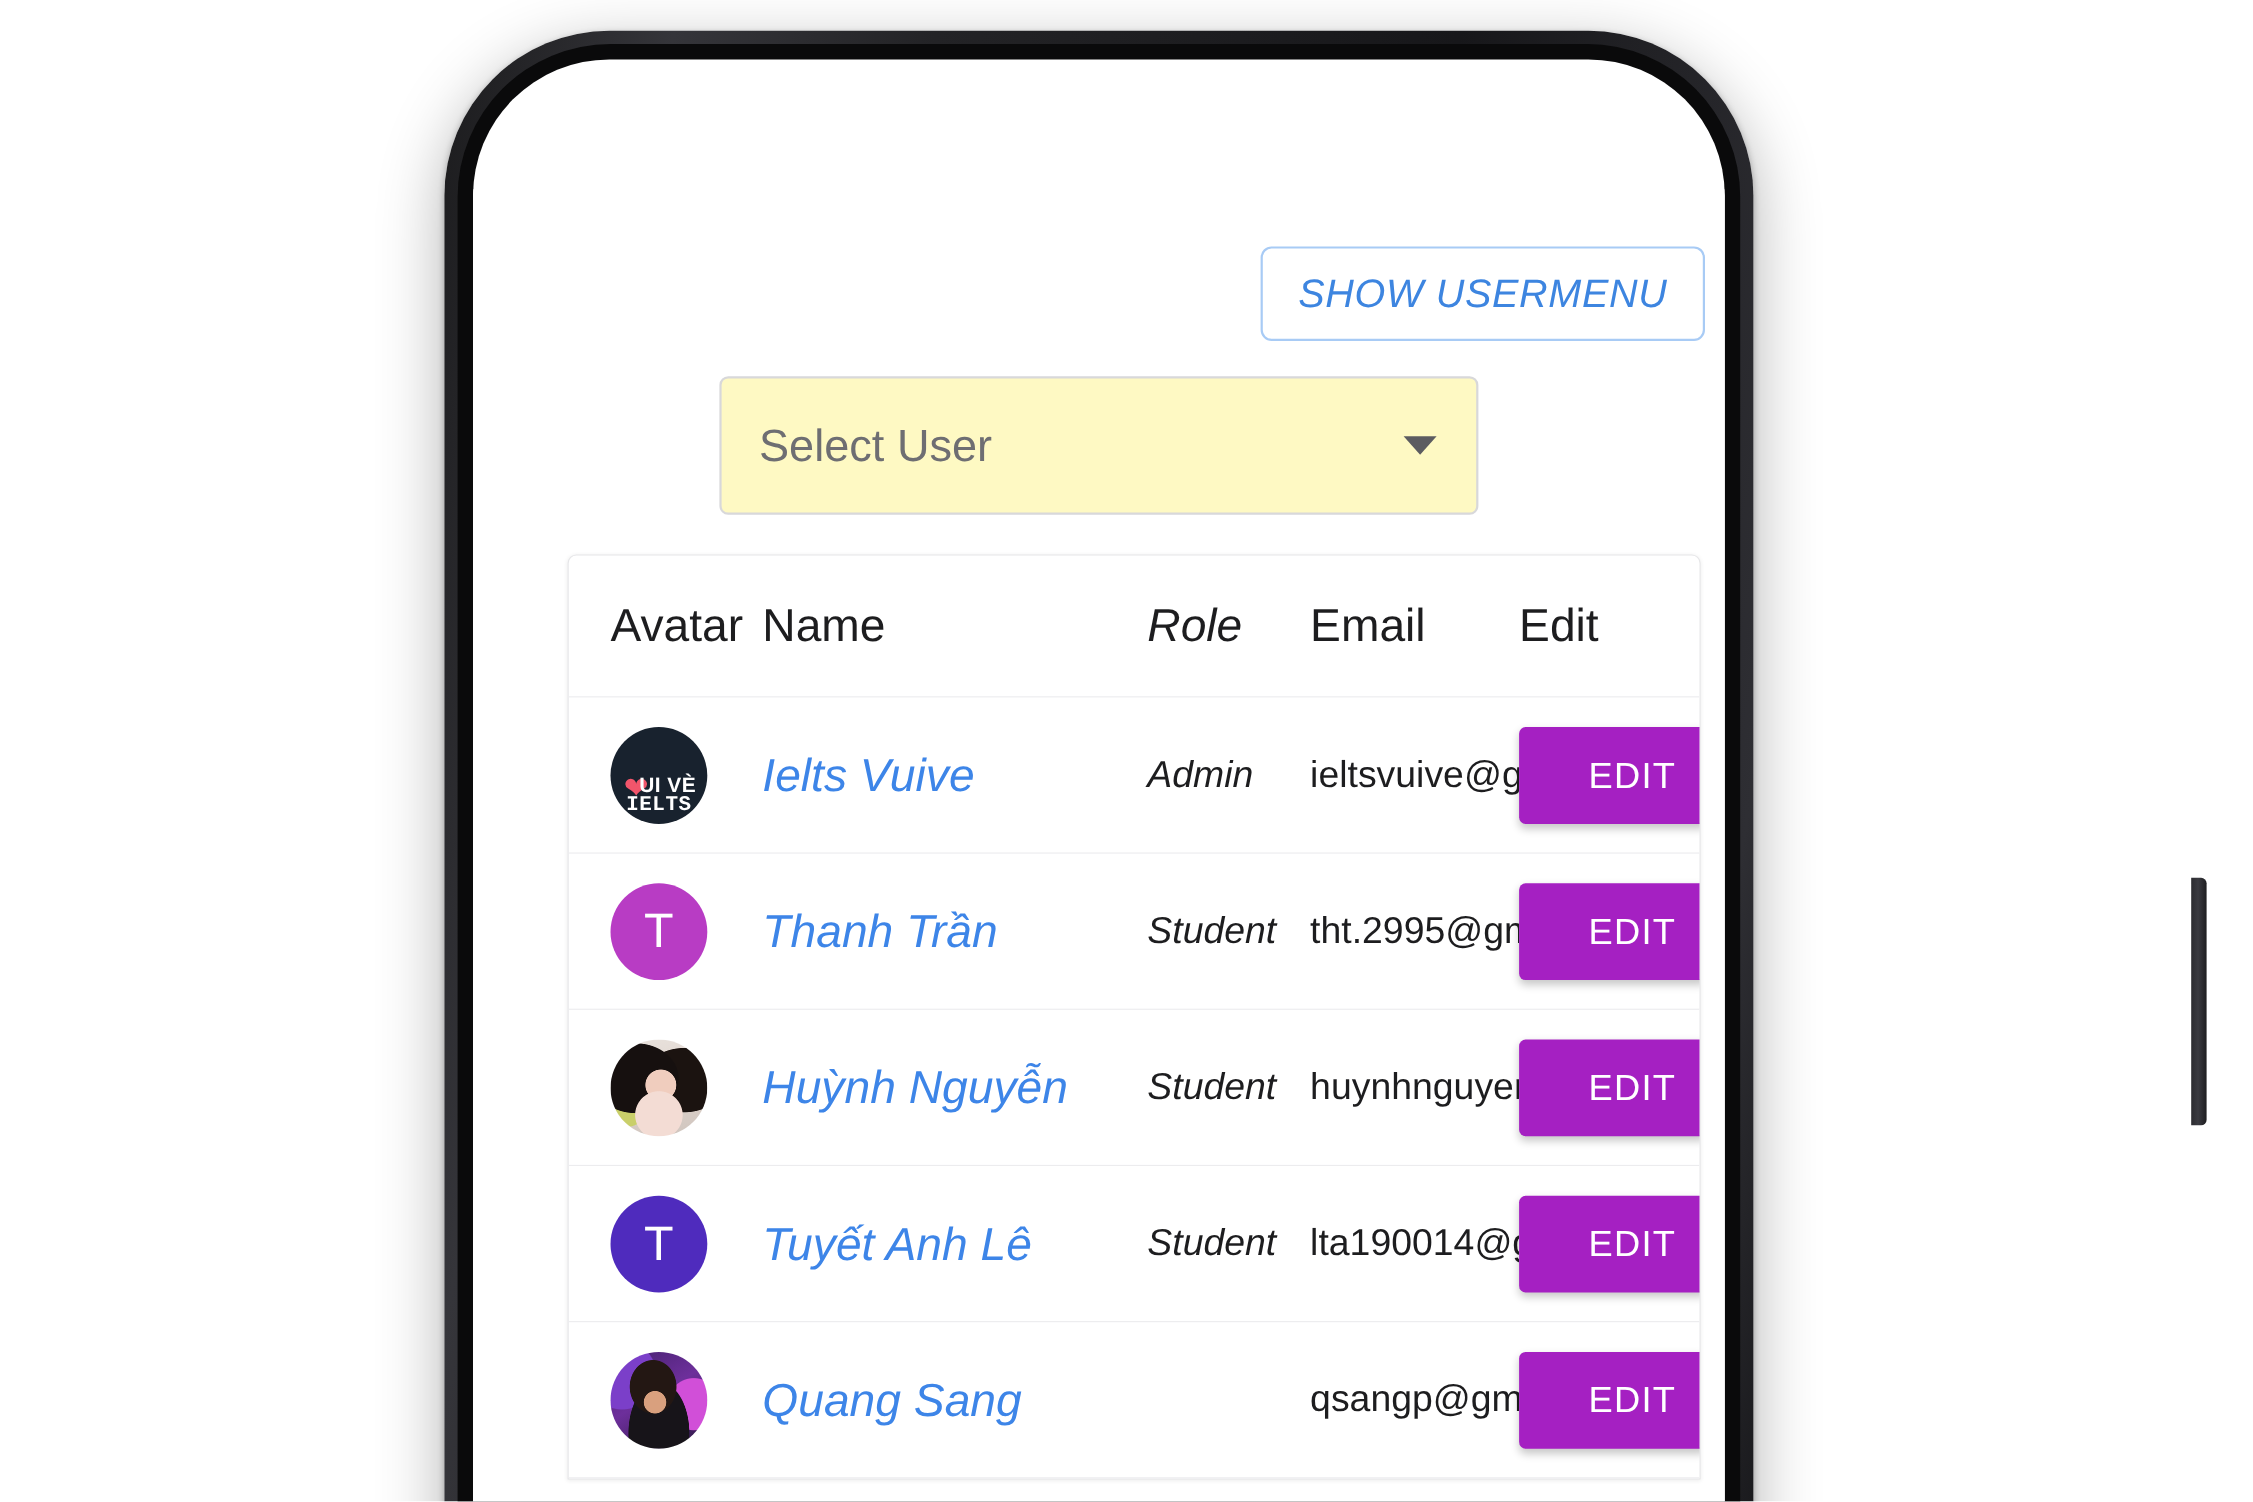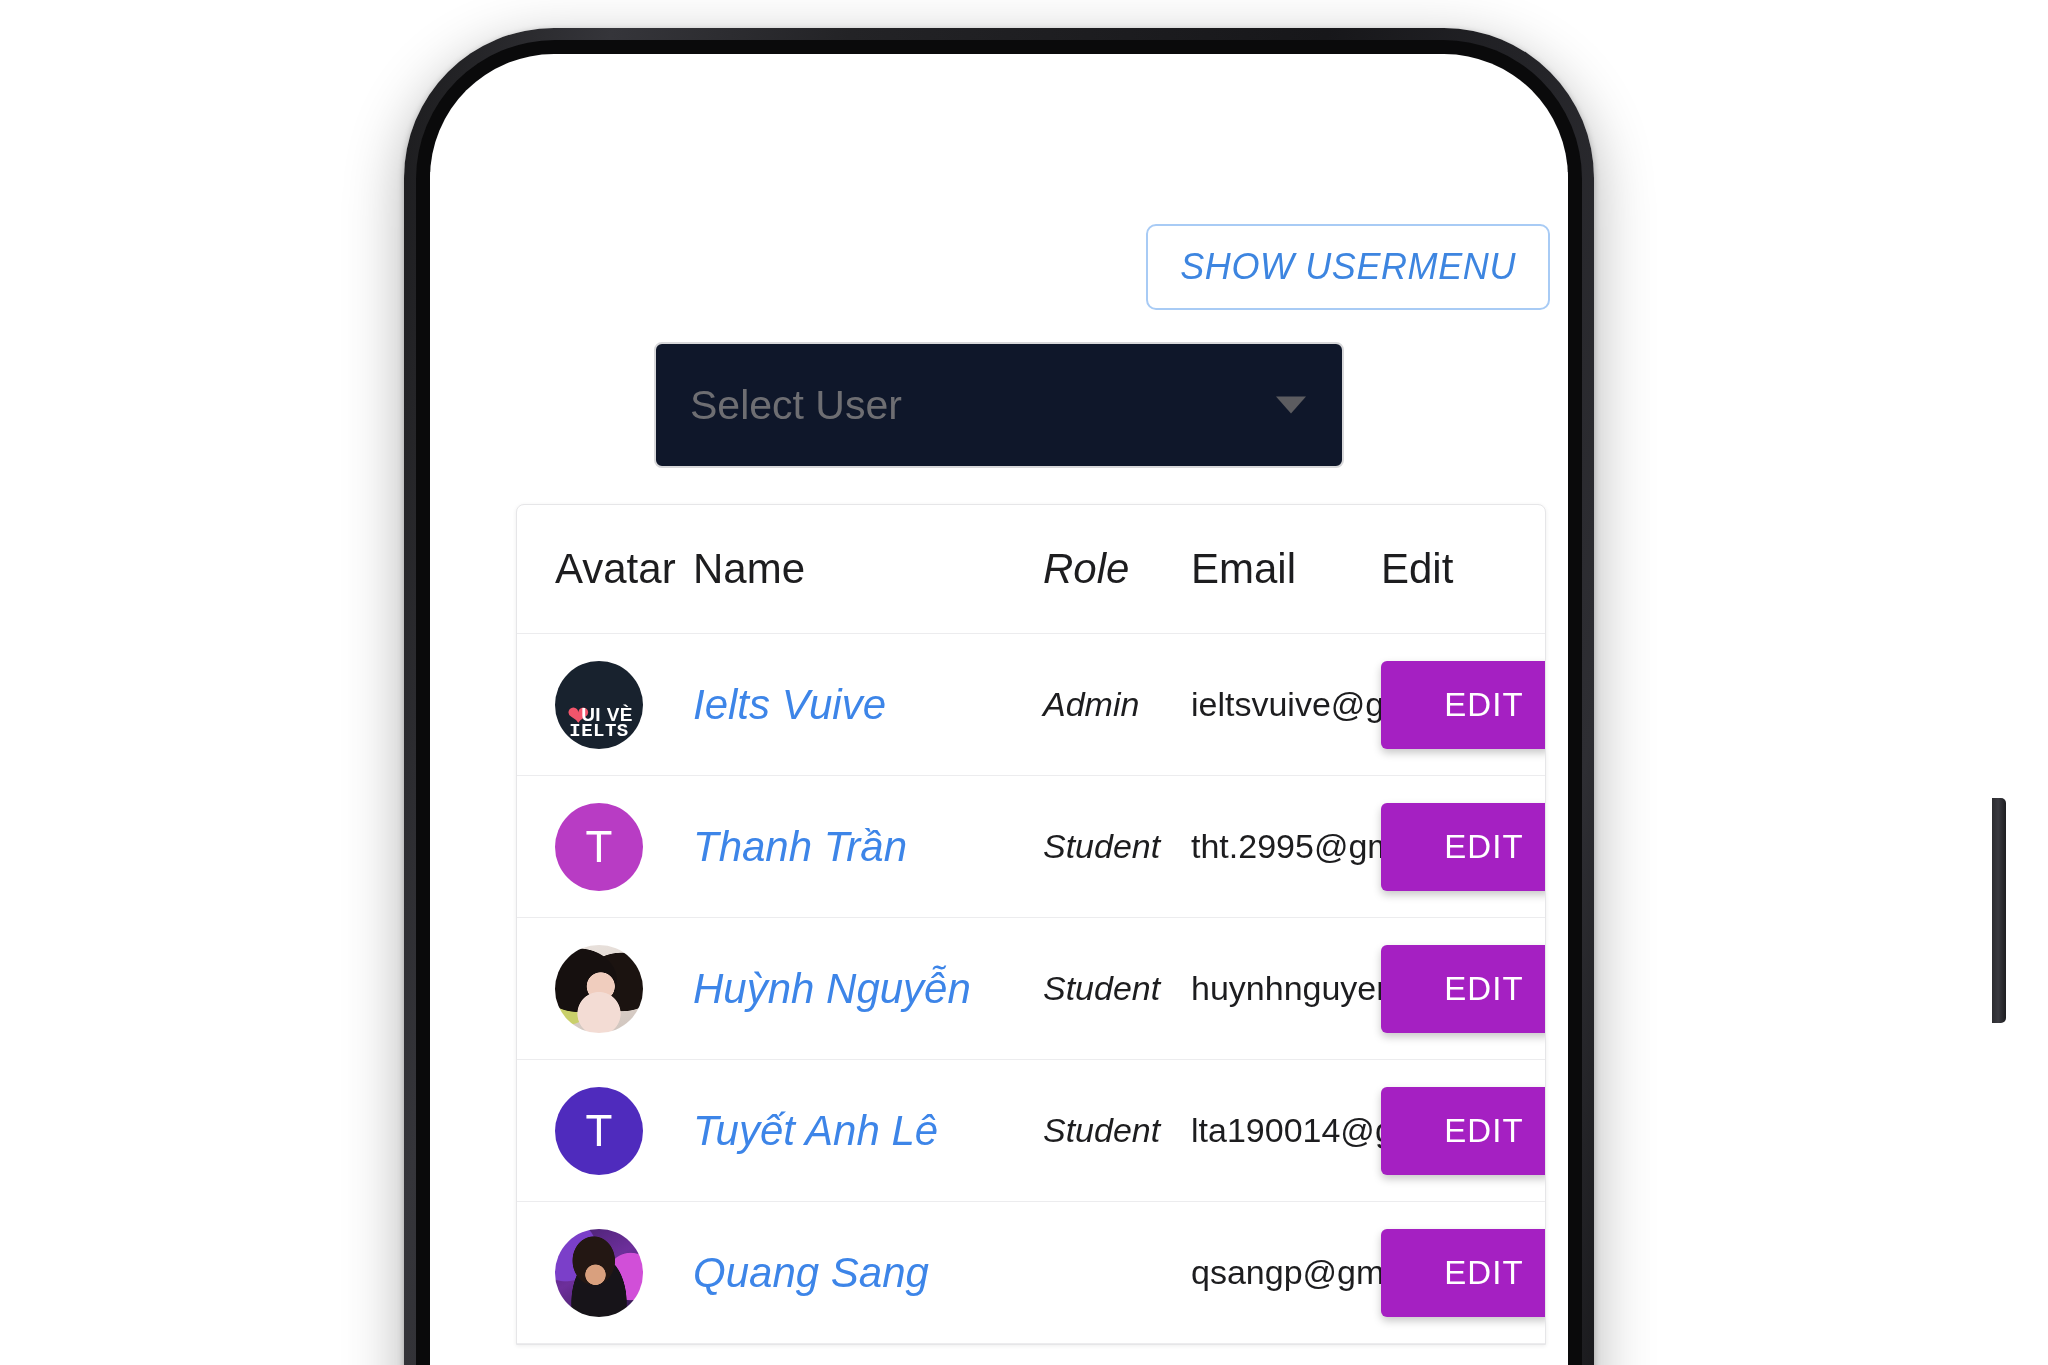--- a/index.html
+++ b/index.html
@@ -170,21 +170,21 @@
     top: 170px;
     width: 690px;
   }
   .select-box {
     position: relative;
     box-sizing: border-box;
     width: 100%;
     height: 126px;
     border: 2px solid #d8d8da;
     border-radius: 8px;
-    background: #0f172a;
+    background: #fef9c3;
     display: flex;
     align-items: center;
     padding: 0 34px;
     cursor: pointer;
   }
   .select-placeholder {
     font-size: 41px;
     color: #6e6e72;
     font-family: "Liberation Sans", sans-serif;
   }

